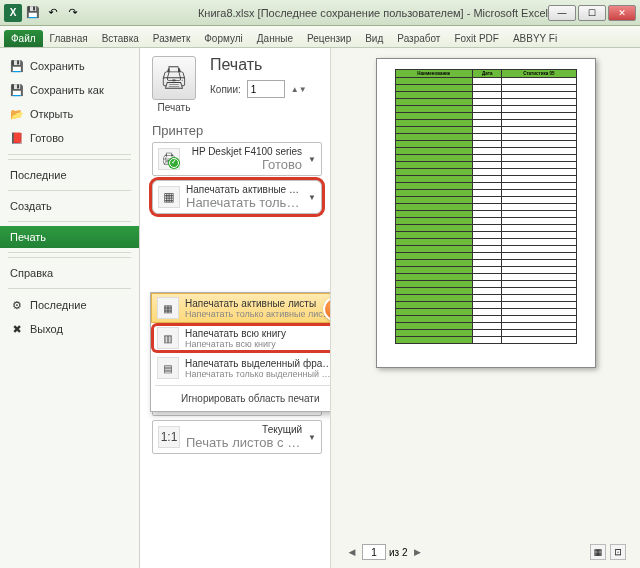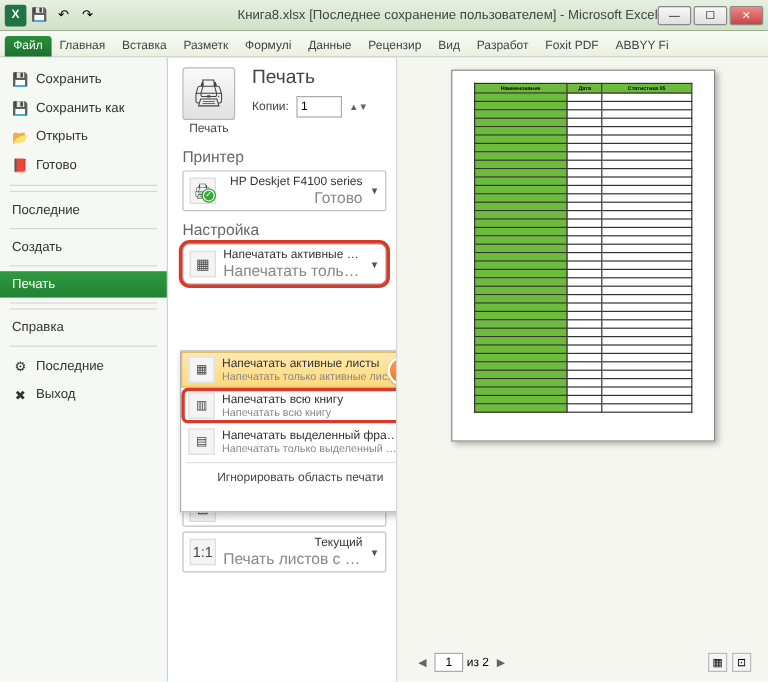--- a/index.html
+++ b/index.html
@@ -176,21 +176,20 @@
       <div class="section-label">Принтер</div>
       <div class="dropdown">
         <div class="dd-icon">🖨<span class="status-dot" style="position:absolute;margin-left:10px;margin-top:8px;"></span></div>
         <div class="dd-text">
           <div class="dd-main">HP Deskjet F4100 series</div>
           <div class="dd-sub">Готово</div>
         </div>
         <span class="dd-arrow">▼</span>
       </div>
 
-      <div class="section-label" style="position:relative;">Настройка</div>
 
       <div class="dropdown highlight-red">
         <div class="dd-icon">▦</div>
         <div class="dd-text">
           <div class="dd-main">Напечатать активные листы</div>
           <div class="dd-sub">Напечатать только активны…</div>
         </div>
         <span class="dd-arrow">▼</span>
       </div>
 
@@ -211,21 +210,21 @@
           <div class="badge" style="right:-8px;top:4px;">2</div>
         </div>
         <div class="popup-item">
           <div class="p-icon">▤</div>
           <div class="p-text">
             <div class="p-main">Напечатать выделенный фрагмент</div>
             <div class="p-sub">Напечатать только выделенный фрагмент</div>
           </div>
         </div>
         <div class="popup-divider"></div>
-        <div class="popup-item" style="padding:5px 8px 22px 30px;">
+        <div class="popup-item" style="padding:5px 8px 7px 30px;">
           <span>Игнорировать область печати</span>
         </div>
       </div>
 
       <div style="height:130px;"></div>
 
       <div class="dropdown">
         <div class="dd-icon">▯</div>
         <div class="dd-text">
           <div class="dd-main">A4</div>

